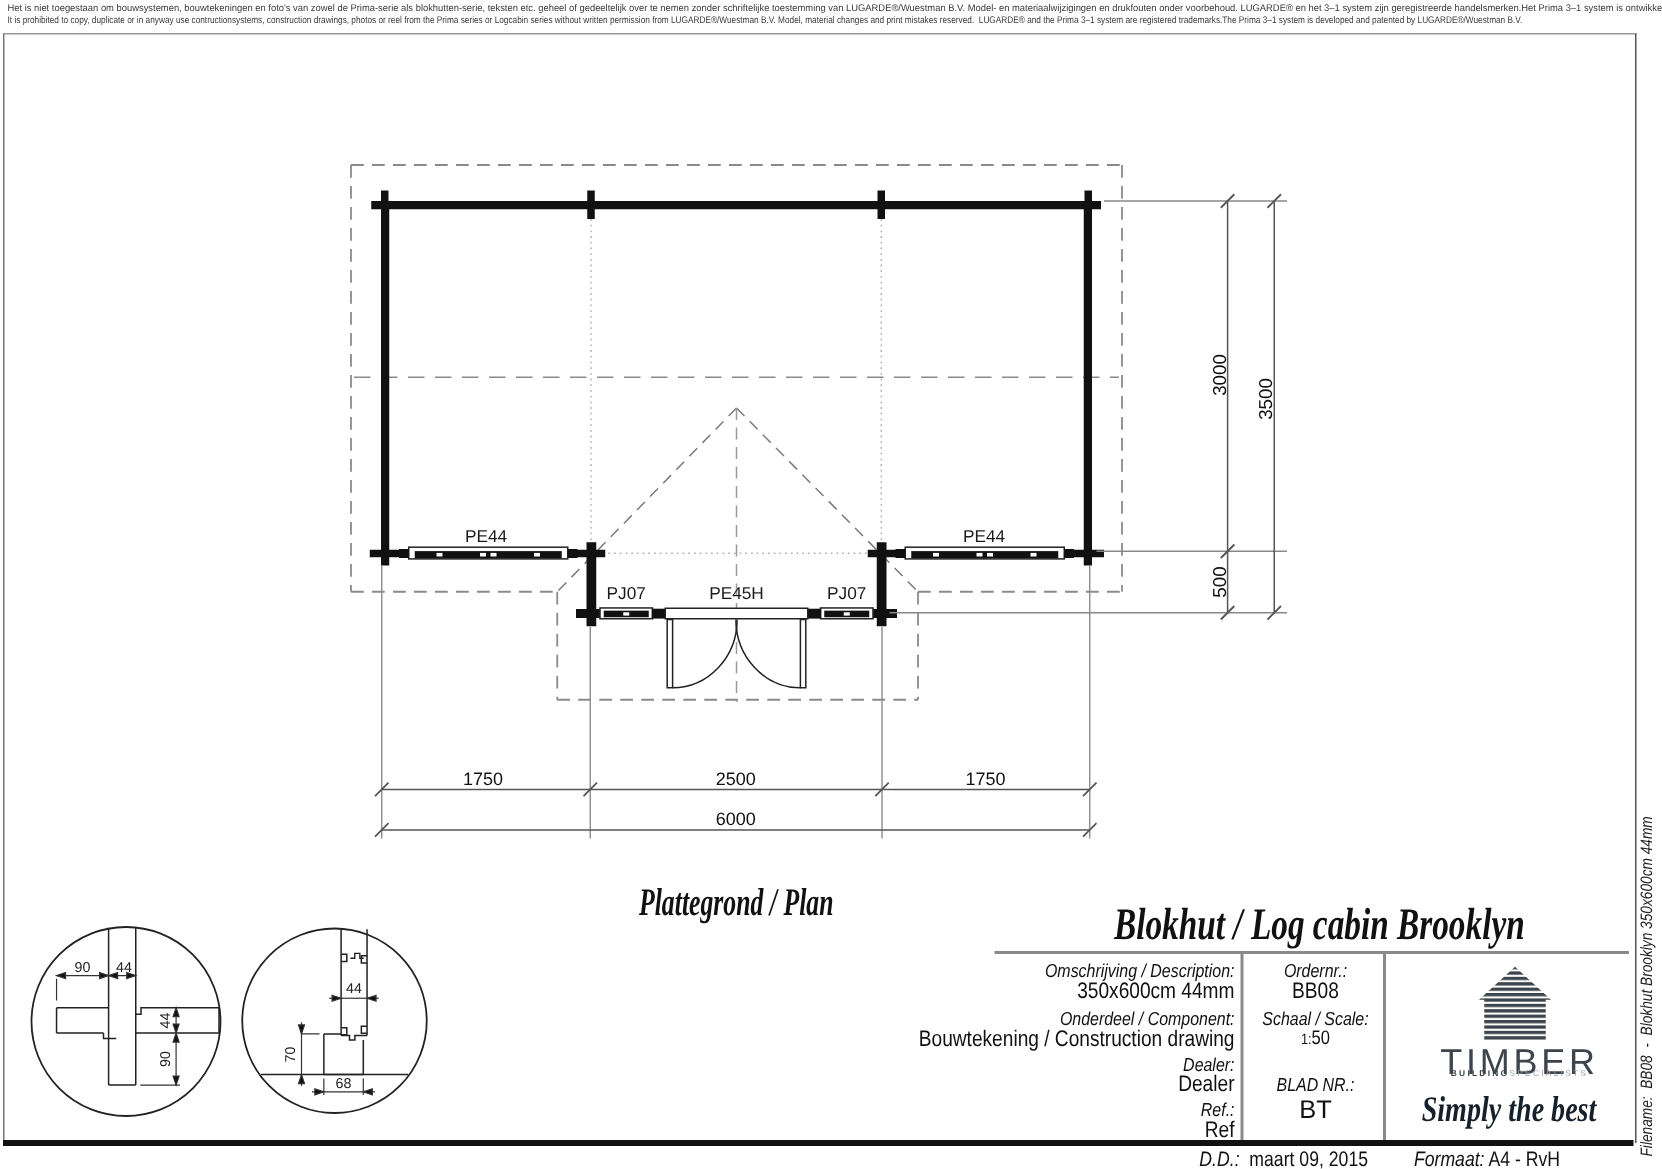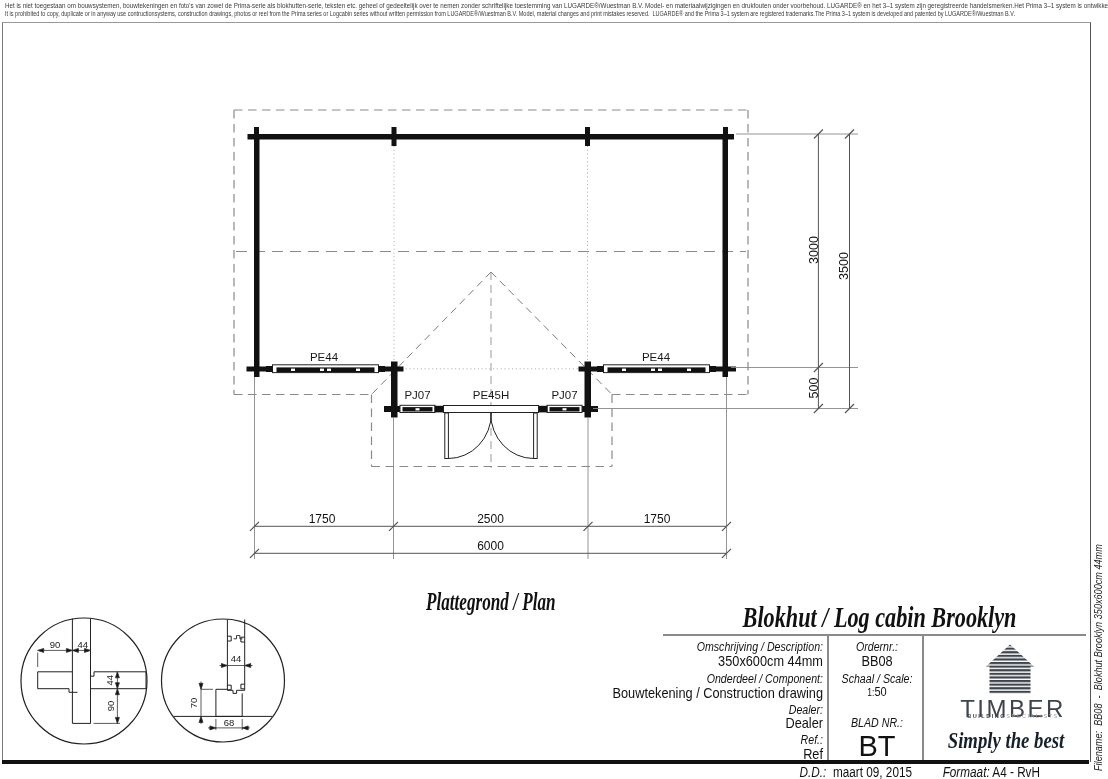--- a/index.html
+++ b/index.html
@@ -271,21 +271,21 @@
 <div class="abs it tc" style="left:832px;top:640px;width:90px;font-size:12.5px;color:#111;text-align:center;">Ordernr.:</div>
 
 <div class="abs tc" style="left:832px;top:651.5px;width:90px;font-size:15px;color:#111;text-align:center;">BB08</div>
 
 <div class="abs it tc" style="left:832px;top:671.5px;width:90px;font-size:12.5px;color:#111;text-align:center;">Schaal / Scale:</div>
 
 <div class="abs tc" style="left:832px;top:684px;width:90px;font-size:13px;color:#111;text-align:center;"><span style="font-size:10px;">1:</span>50</div>
 
 <div class="abs it tc" style="left:832px;top:716px;width:90px;font-size:12.5px;color:#111;text-align:center;">BLAD NR.:</div>
 
-<div class="abs" style="left:832px;top:729.5px;width:90px;font-size:29px;color:#111;text-align:center;">BT</div>
+<div class="abs" style="left:832px;top:729.5px;width:90px;font-size:17px;color:#111;text-align:center;">BT</div>
 
 <svg class="abs" style="left:986px;top:644px;" width="48" height="51" viewBox="0 0 48 51">
   <defs>
     <pattern id="stripes" width="4" height="3.6" patternUnits="userSpaceOnUse">
       <rect width="4" height="2.2" fill="#3d444c"></rect>
     </pattern>
   </defs>
   <path d="M24,0.5 L48,22.5 H44.5 V49.5 H3.5 V22.5 H0 Z" fill="url(#stripes)"></path>
 </svg>
 

